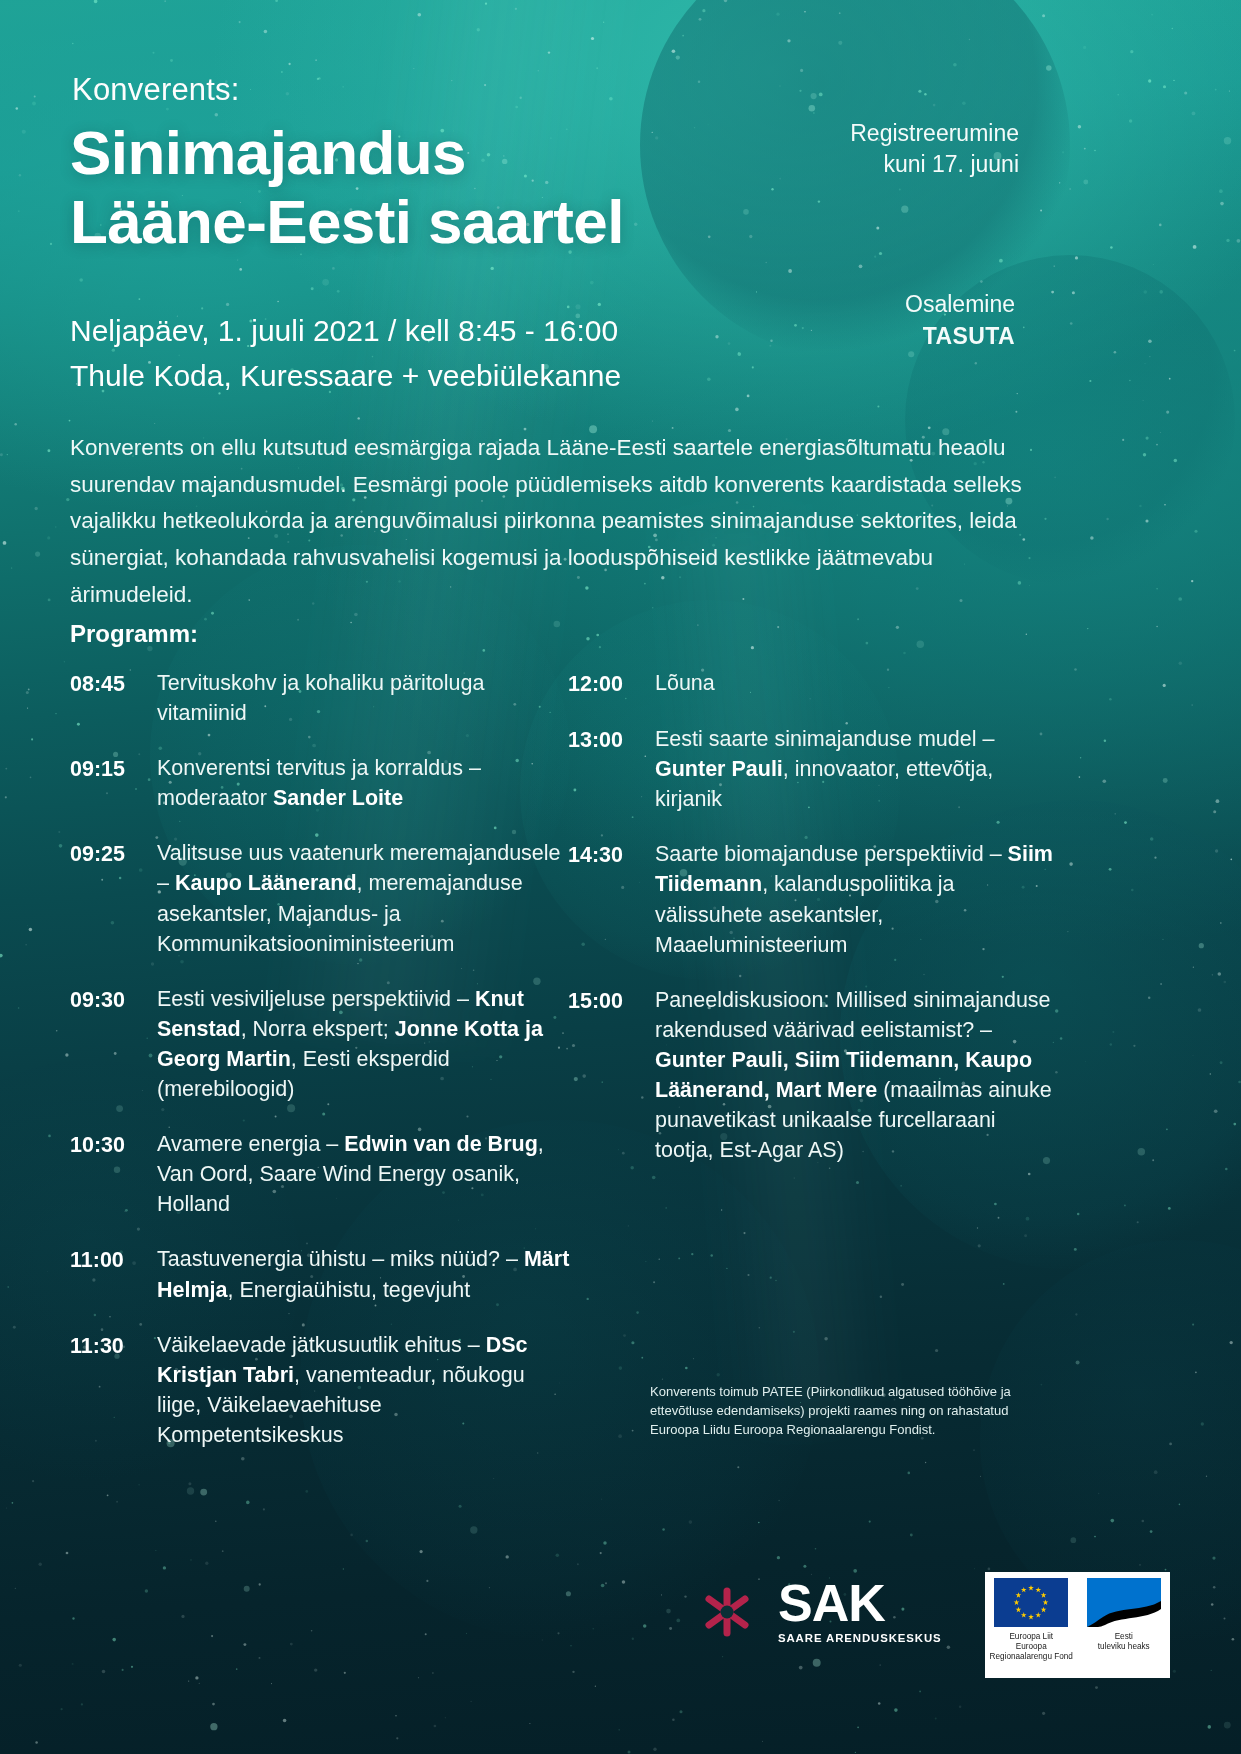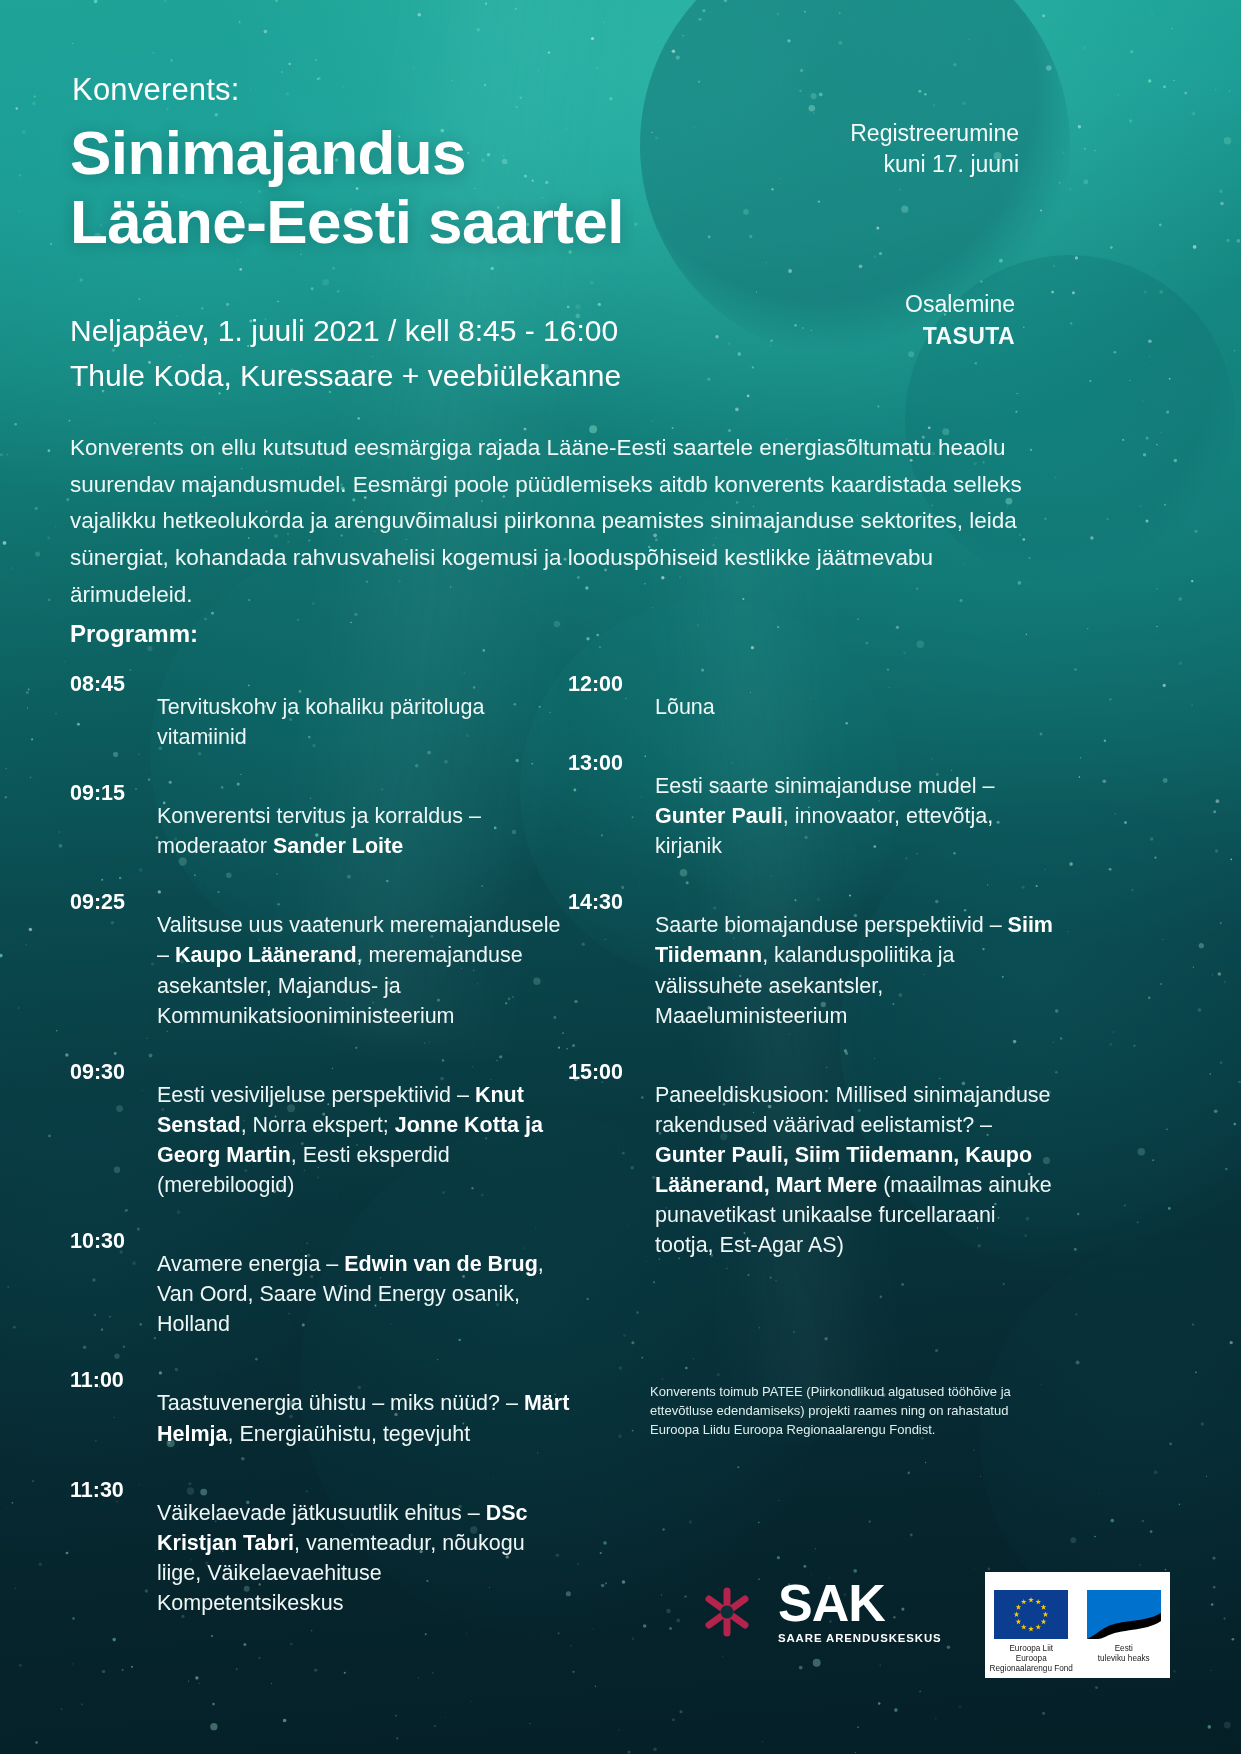--- a/index.html
+++ b/index.html
@@ -156,21 +156,20 @@
     font-weight: 700;
     color: #ffffff;
     font-size: 21.5px;
     padding-top: 1px;
   }
   .slot .desc {
     flex: 1 1 auto;
     color: #eef7f6;
     font-weight: 400;
     padding-left: 5px;
-    margin-top: 24px;
   }
   .slot .desc b { font-weight: 700; color: #ffffff; }
 
   .footnote {
     position: absolute; left: 650px; top: 1382px;
     width: 400px;
     font-size: 13px; line-height: 1.48;
     color: #dfeeed;
   }
 
@@ -194,21 +193,21 @@
   .sak-sub {
     font-size: 11.4px; font-weight: 700; letter-spacing: .9px;
     color: #ffffff; margin-top: 4px;
   }
 
   .eu-block {
     position: absolute; right: 0; top: 0;
     width: 185px; height: 106px;
     background: #ffffff;
     display: flex;
-    padding: 18px 4px 4px 4px;
+    padding: 6px 4px 4px 4px;
     gap: 8px;
   }
   .eu-half, .ee-half {
     flex: 1 1 50%;
     display: flex; flex-direction: column;
     align-items: center; justify-content: flex-start;
   }
   .eu-flag {
     width: 74px; height: 49px; background: #0b3d91;
     position: relative;

